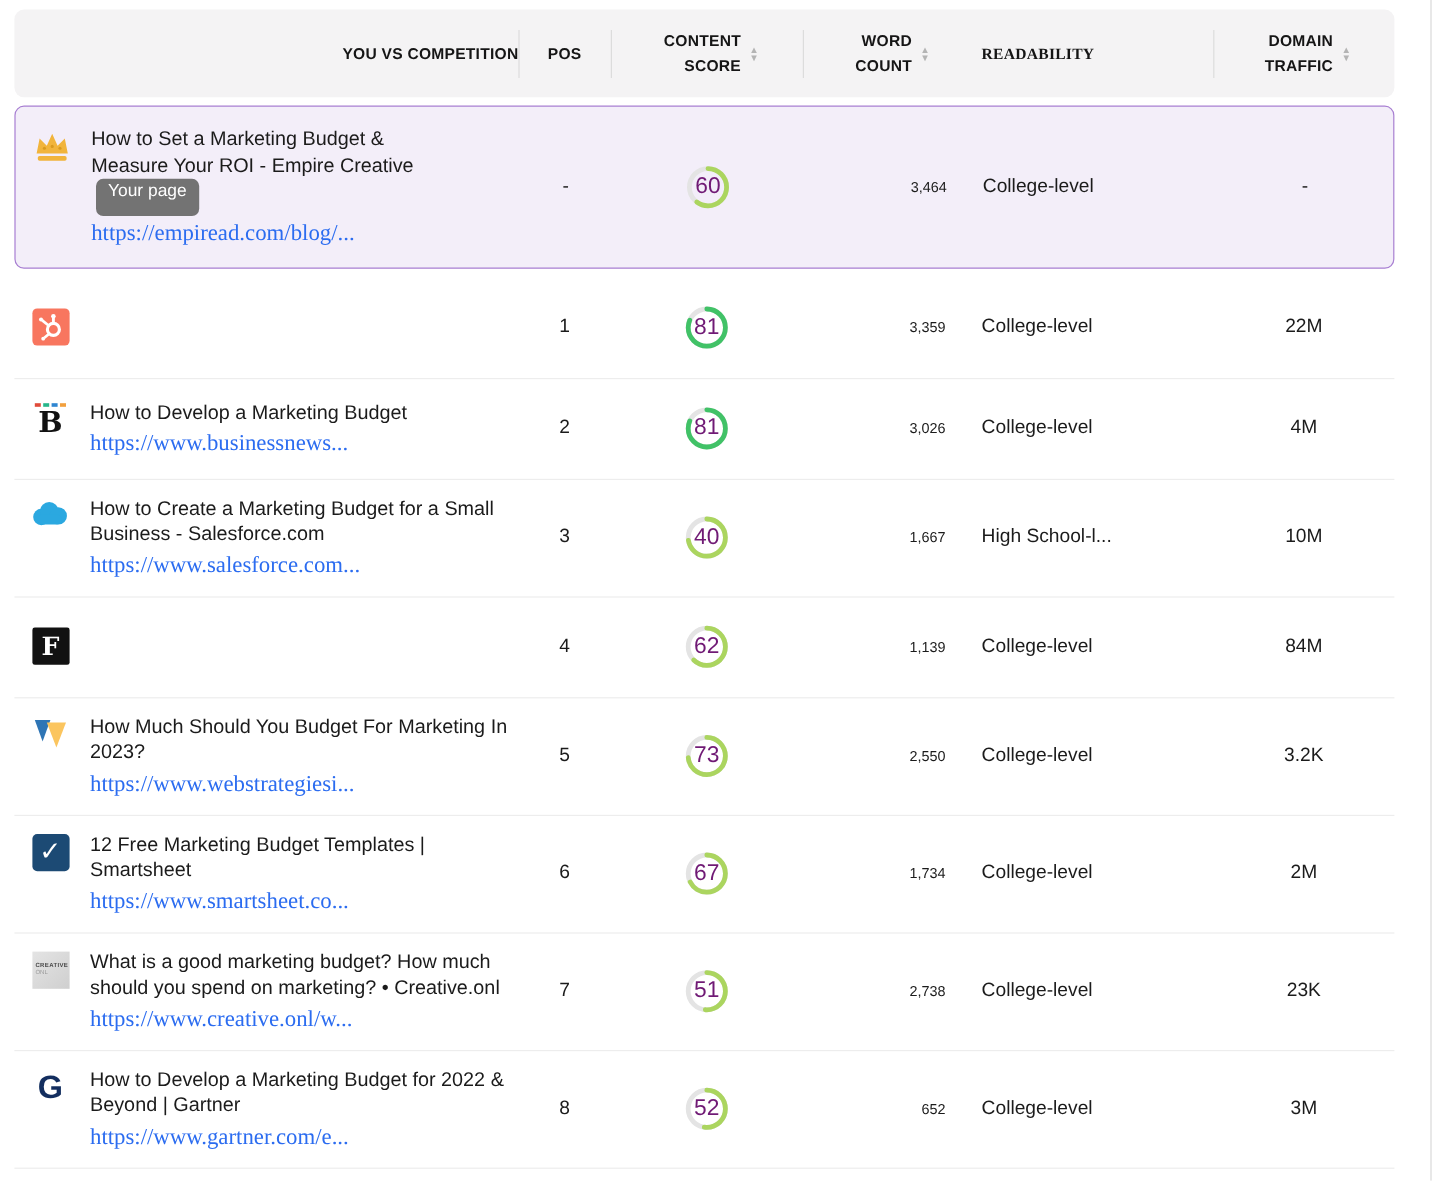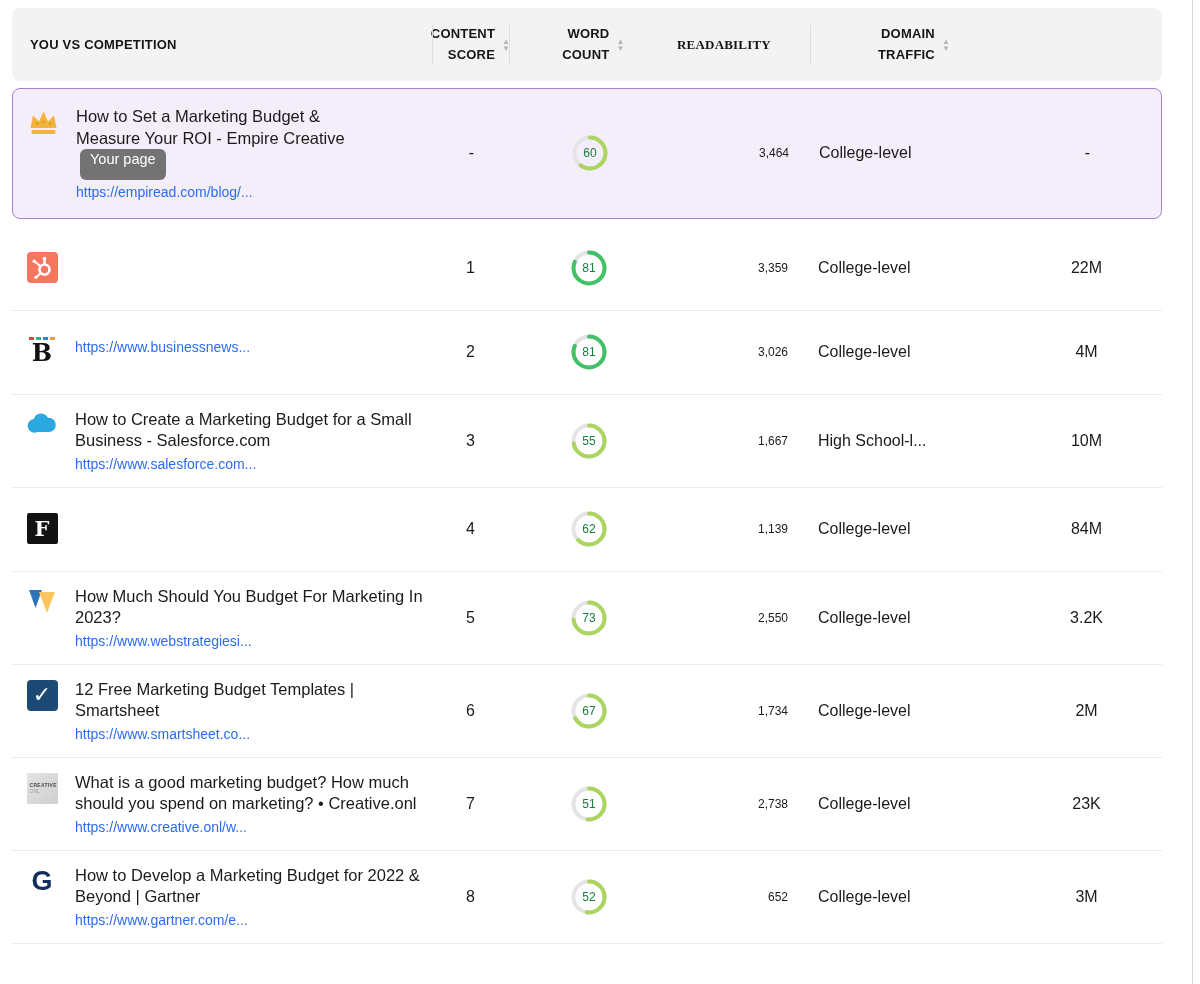--- a/index.html
+++ b/index.html
@@ -9,21 +9,21 @@
 
   .page { position:relative; width:1200px; height:984px; padding:8px 0 0 12px; }
   .scroll-divider { position:absolute; left:1192px; top:0; width:1px; height:984px; background:#d9d9d9; }
 
   .grid { display:grid; grid-template-columns:420px 77px 160px 141px 201px 151px; align-items:center; width:1150px; }
 
   
   .thead { background:#f4f3f4; border-radius:8px; height:73px; }
   .hcell { position:relative; height:100%; display:flex; align-items:center; justify-content:center;
     font-size:13px; font-weight:bold; letter-spacing:.2px; color:#151515; text-transform:uppercase; }
-  .hcell.first { justify-content:flex-start; padding-left:18px; }
+  .hcell.first { justify-content:flex-end; padding-left:18px; }
   .hcell.left { justify-content:flex-start; padding-left:8px;font-family:Liberation Serif, serif; }
   .hcell .wrap { text-align:right; line-height:1.55; }
   .w-70 { width:72px; } .w-52 { width:56px; } .w-62 { width:64px; }
   .divider-left::before { content:""; position:absolute; left:0; top:50%; transform:translateY(-50%);
     width:1px; height:40px; background:#dcdcdc; }
   .sort { display:flex; flex-direction:column; align-items:center; margin-left:7px; color:#b4b4b4;
     font-size:8px; line-height:7px; cursor:pointer; }
 
   
   .row { position:relative; }
@@ -31,31 +31,31 @@
   .highlight-row { background:#f3eef9; border:1.5px solid #a87fd2; border-radius:8px;
     margin:7px 0 8px 0; padding:17px 0; min-height:120px; }
 
   .name-cell { display:flex; align-items:flex-start; padding-left:13px; }
   .icon-slot { width:34px; height:34px; flex:0 0 34px; margin-right:16px; display:flex;
     align-items:flex-start; justify-content:center; margin-top:1px; }
   .title { font-size:16.5px; line-height:21.5px; color:#1b1b1b; max-width:352px; }
   .highlight-row .title { max-width:282px; }
   .badge { display:inline-block; background:#737373; color:#ffffff; font-size:14.5px;
     padding:3px 10px 12px; border-radius:6px; margin-left:4px; line-height:1.1; vertical-align:2px;text-align:center; }
-  .url { display:inline-block; font-size:14px; color:#2b6cf0; margin-top:4px; text-decoration:none; cursor:pointer; }
+  .url { display:inline-block; font-size:19px; color:#2b6cf0; margin-top:4px; text-decoration:none; cursor:pointer;font-family:Liberation Serif, serif; }
 
   .cell-pos, .cell-traffic { text-align:center; font-size:16px; }
   .cell-words { text-align:right; padding-right:22px; font-size:12px; }
   .cell-read { text-align:left; padding-left:8px; font-size:16px; white-space:nowrap; }
 
   .score-wrap { display:flex; justify-content:center; }
   .ring { position:relative; width:38px; height:38px; }
   .ring svg { display:block; }
   .ring .val { position:absolute; inset:0; display:flex; align-items:center; justify-content:center;
-    font-size:12px; color:#15803d; }
+    font-size:19px; color:#701a75; }
 
   
   .sq { width:31px; height:31px; border-radius:4px; display:flex; align-items:center; justify-content:center; }
   .hubspot-bg { background:#f8765f; }
   .forbes-bg { background:#121212; border-radius:2px; }
   .forbes-f { color:#ffffff; font-family:"DejaVu Serif",serif; font-weight:bold; font-size:21px; }
   .smartsheet-bg { background:#1c4a74; }
   .smartsheet-check { color:#ffffff; font-size:22px; font-weight:bold; }
   .bnd { width:31px; height:31px; background:#ffffff; display:flex; flex-direction:column; align-items:center; }
   .bnd-strip { display:flex; gap:2px; margin-top:1px; }
@@ -70,20 +70,23 @@
 </head>
 <body>
 
 <div class="page">
 
   <div class="grid thead">
     <div class="hcell first">
       <span>YOU VS COMPETITION</span>
     </div>
     <div class="hcell divider-left">
+      <span>POS</span>
+    </div>
+    <div class="hcell divider-left">
       <span class="wrap w-70">CONTENT SCORE</span>
       <span class="sort">
           <span>▲</span>
           <span>▼</span>
         </span>
     </div>
     <div class="hcell divider-left">
       <span class="wrap w-52">WORD COUNT</span>
       <span class="sort">
           <span>▲</span>
@@ -172,20 +175,21 @@
     <span class="bnd-strip">
                 <i style="background:#e04b3a"></i>
                 <i style="background:#27b68a"></i>
                 <i style="background:#2e86d1"></i>
                 <i style="background:#f2a03d"></i>
               </span>
     <span class="bnd-b">B</span>
   </span>
 </span>
       <div>
+        <div class="title"><span>How to Develop a Marketing Budget</span></div>
         <a class="url">https://www.businessnews...</a>
       </div>
     </div>
     <div class="cell-pos">2</div>
     <div class="score-wrap">
       <span class="ring">
         <svg width="38" height="38" viewBox="0 0 38 38">
           <circle cx="19" cy="19" r="15.5" fill="none" stroke="#e4e4e4" stroke-width="4"></circle>
           <circle class="ring-arc" cx="19" cy="19" r="15.5" fill="none" stroke-width="4" stroke-linecap="round" transform="rotate(-90 19 19)" stroke="#41c267" stroke-dasharray="78.9 97.4"></circle>
         </svg>
@@ -212,21 +216,21 @@
         <a class="url">https://www.salesforce.com...</a>
       </div>
     </div>
     <div class="cell-pos">3</div>
     <div class="score-wrap">
       <span class="ring">
         <svg width="38" height="38" viewBox="0 0 38 38">
           <circle cx="19" cy="19" r="15.5" fill="none" stroke="#e4e4e4" stroke-width="4"></circle>
           <circle class="ring-arc" cx="19" cy="19" r="15.5" fill="none" stroke-width="4" stroke-linecap="round" transform="rotate(-90 19 19)" stroke="#abd55f" stroke-dasharray="70.1 97.4"></circle>
         </svg>
-        <span class="val">55</span>
+        <span class="val">40</span>
       </span>
     </div>
     <div class="cell-words">1,667</div>
     <div class="cell-read">High School-l...</div>
     <div class="cell-traffic">10M</div>
   </div>
 
   <div class="grid row plain-row">
     <div class="name-cell">
       <span class="icon-slot">

